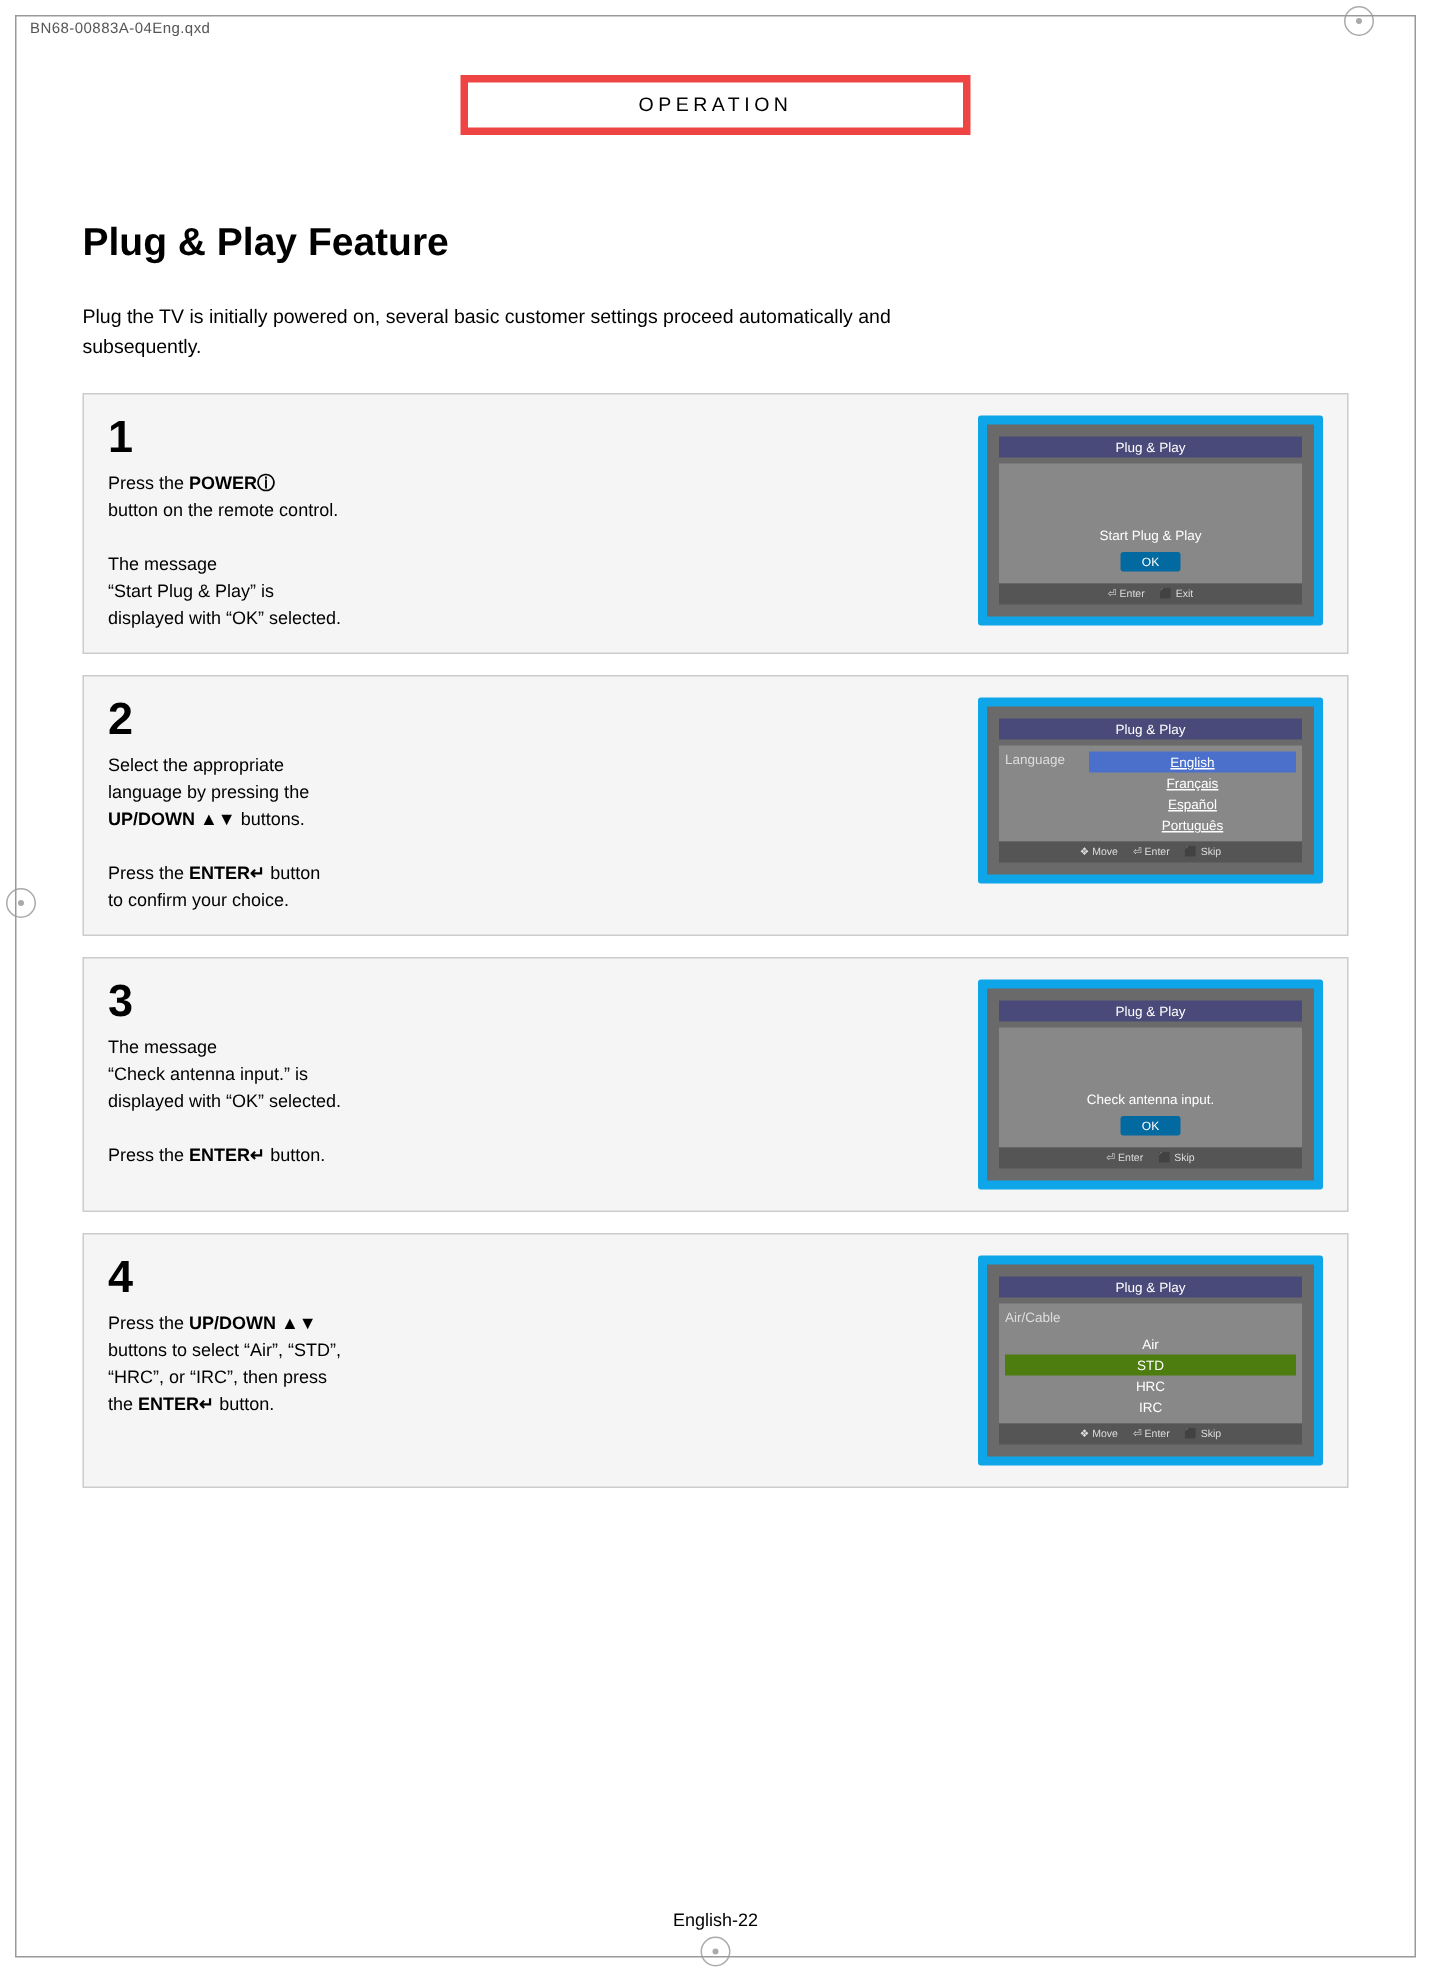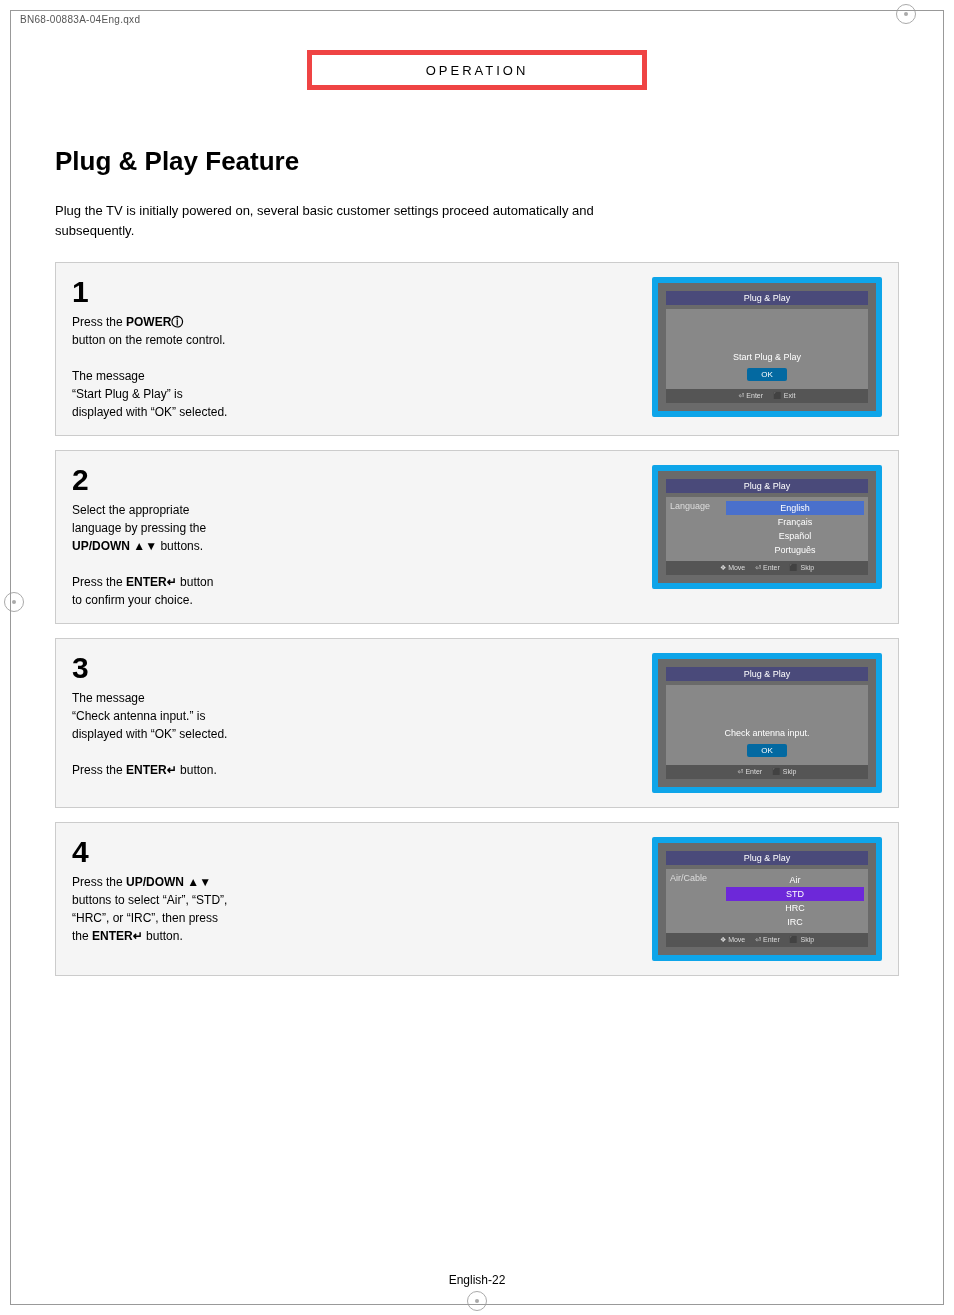--- a/index.html
+++ b/index.html
@@ -192,40 +192,41 @@
     
     .tv-lang-list {
       width: 100%;
     }
 
     .tv-lang-row {
       font-size: 9px;
       color: #fff;
       padding: 2px 12px;
       text-align: center;
+      text-decoration: underline;
     }
 
     .tv-lang-row.selected {
       background: #4a70cc;
     }
 
     
     .tv-aircable-list {
       width: 100%;
     }
 
     .tv-aircable-row {
       font-size: 9px;
       color: #fff;
       padding: 2px 4px;
       text-align: center;
     }
 
     .tv-aircable-row.selected {
-      background: #6d28d9;
+      background: #4d7c0f;
     }
 
     
     .page-footer {
       position: absolute;
       bottom: 28px;
       left: 0;
       right: 0;
       text-align: center;
       font-size: 12px;
@@ -326,21 +327,21 @@
         </div>
       </div>
       <div class="step-block">
         <div class="step-text-col">
           <div class="step-number">4</div>
           <div class="step-instruction">Press the <b>UP/DOWN ▲▼</b><br>buttons to select “Air”, “STD”,<br>“HRC”, or “IRC”, then press<br>the <b>ENTER↵</b>  button.</div>
         </div>
         <div class="tv-screen">
           <div class="tv-title-bar">Plug &amp; Play</div>
           <div style="background: rgb(136, 136, 136); padding: 4px;">
-            <div style="display: flex; gap: 6px;">
+            <div style="display: flex; gap: 6px; flex-direction: column;">
               <div style="color: rgb(221, 221, 221); font-size: 9px; min-width: 50px;">Air/Cable</div>
               <div class="tv-aircable-list">
                 <div class="tv-aircable-row">Air</div>
                 <div class="tv-aircable-row selected">STD</div>
                 <div class="tv-aircable-row">HRC</div>
                 <div class="tv-aircable-row">IRC</div>
               </div>
             </div>
           </div>
           <div class="tv-footer">

